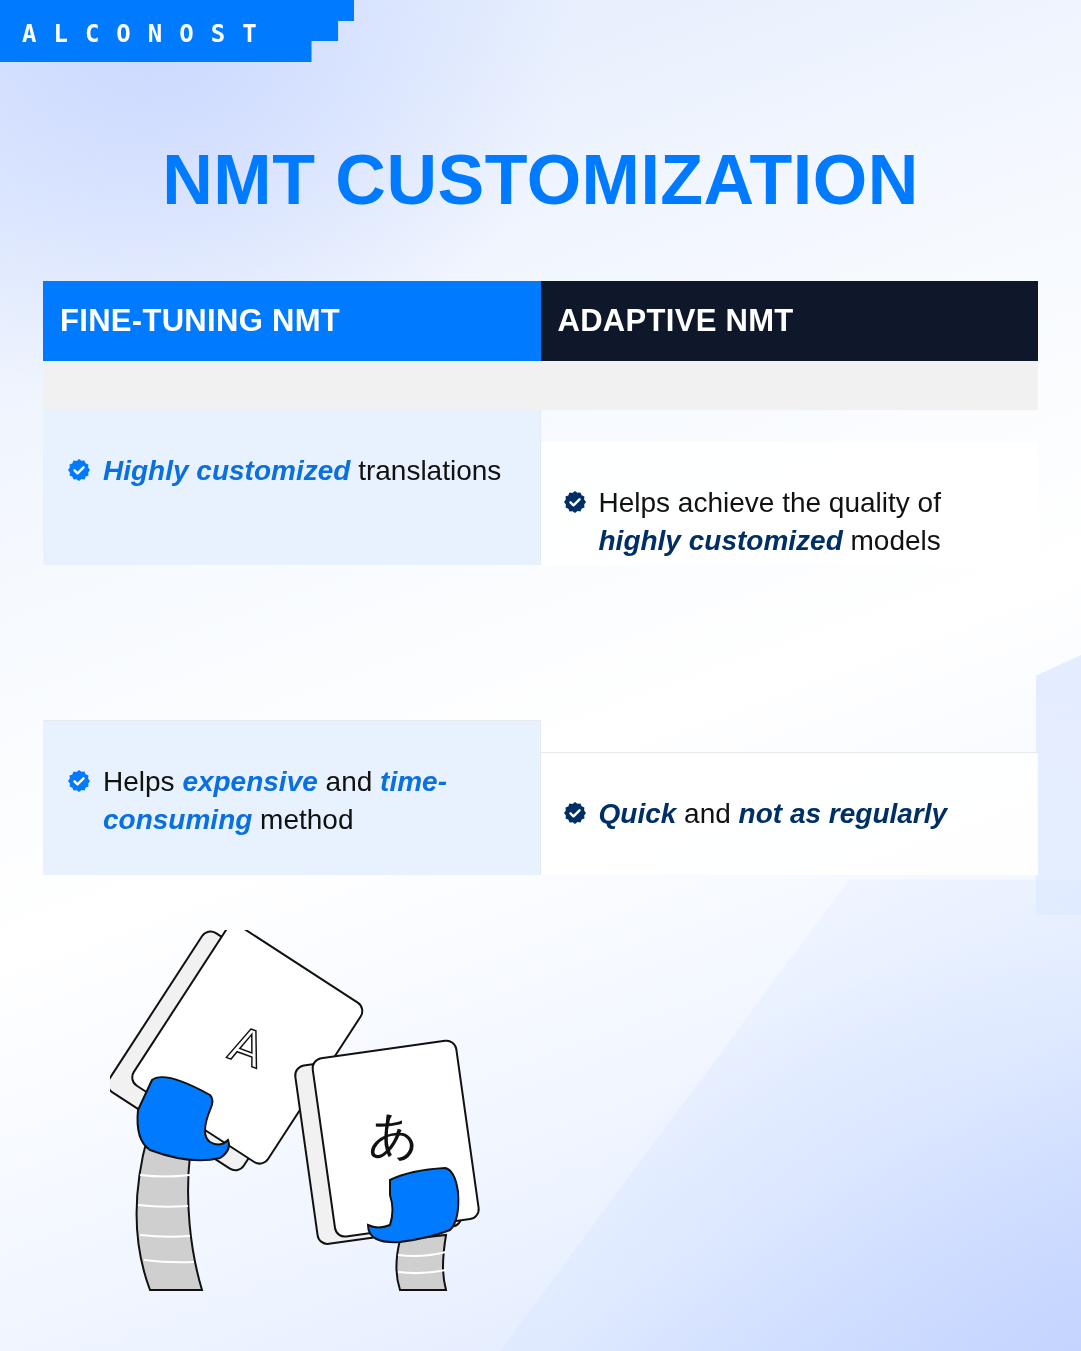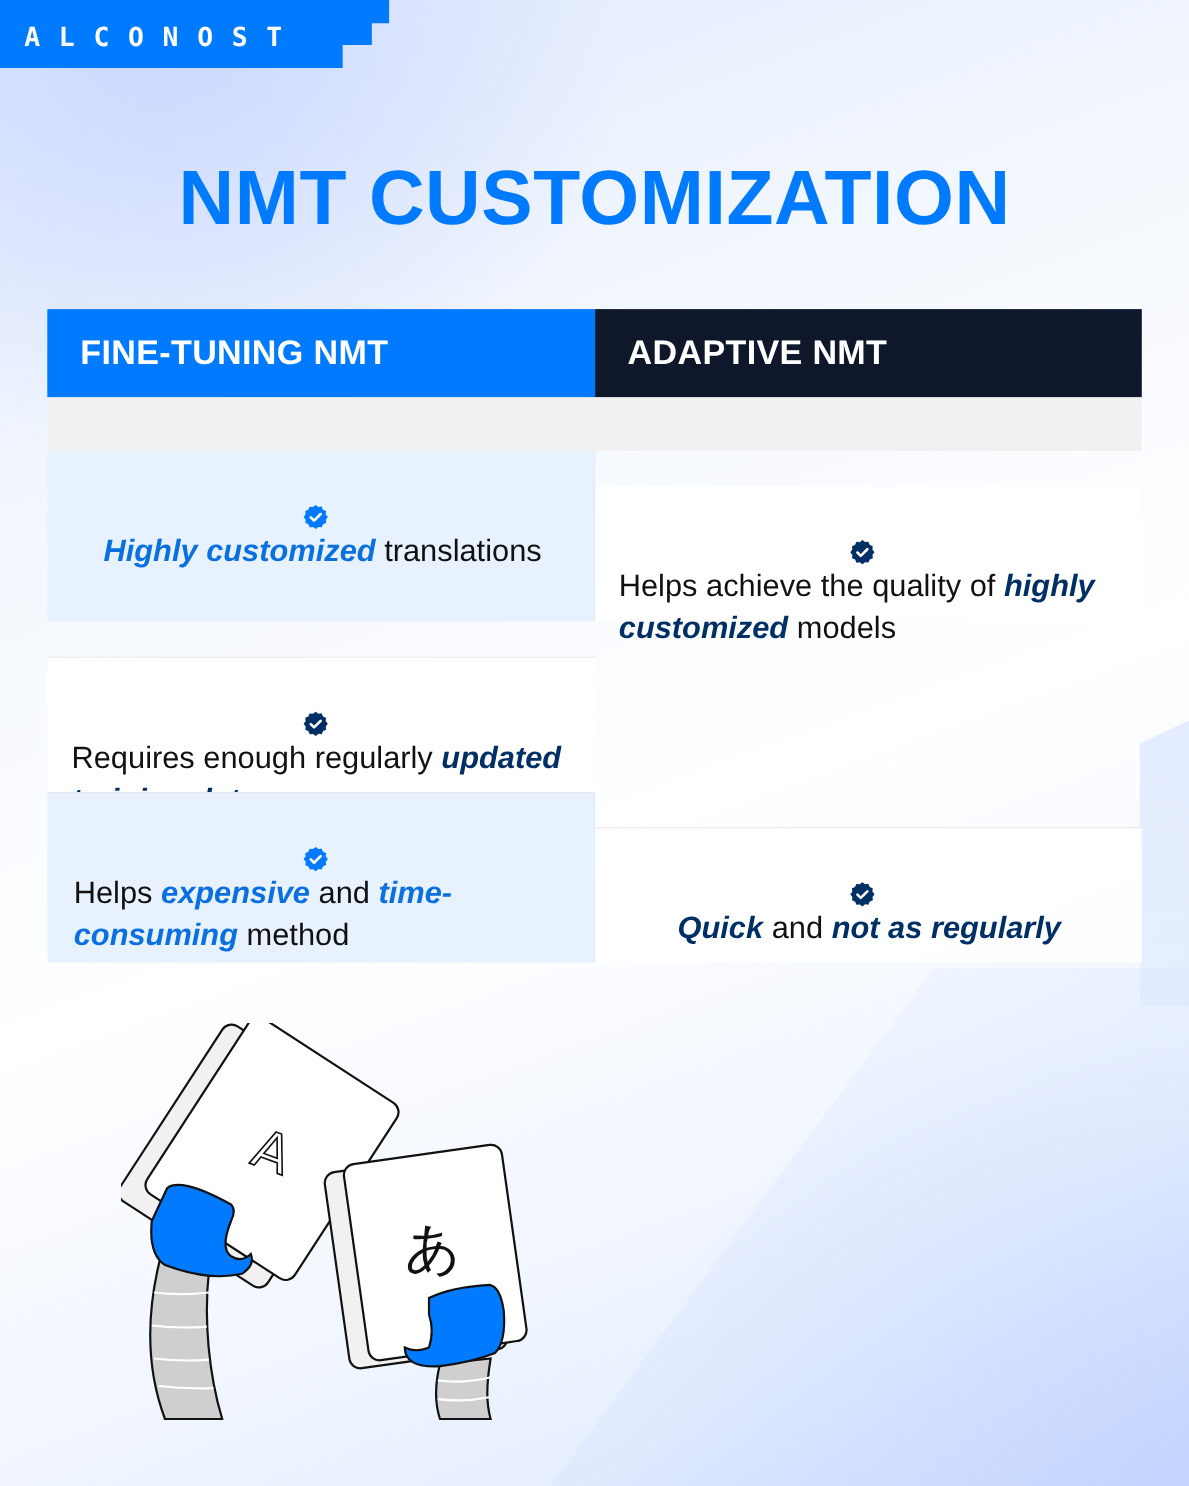--- a/index.html
+++ b/index.html
@@ -42,32 +42,32 @@
     text-align: center; font-size: 70px; font-weight: 900;
     color: #007bff; letter-spacing: 0.5px;
   }
 
   
   .table {
     position: absolute; left: 43px; top: 281px; width: 995px;
   }
   .thead { display: flex; height: 80px; }
   .th {
-    width: 50%; display: flex; align-items: center; padding-left: 30px;
+    width: 50%; display: flex; align-items: center; padding-left: 17px;
     color: #fff; font-weight: bold; font-size: 31px; letter-spacing: 0.3px;
   }
   .th.left { background: #007bff; }
   .th.right { background: #0f172a; }
   .gray-band { height: 49px; background: #f1f1f2; }
   .row { display: flex; height: 155px; }
   .row + .row .cell { border-top: 1px solid #e6e9ee; }
   .cell { width: 50%; padding: 42px 20px 0 24px; position: relative; }
   .cell.left { background: #e8f2fe; border-right: 1px solid #e3ebf5; }
   .cell.right { background: rgba(255,255,255,0.85); padding-left: 22px; margin-top: 32px; }
-  .item { display: flex; align-items: center; flex-direction: column; }
+  .item { display: flex; align-items: flex-start; }
   .badge { width: 24px; height: 24px; flex: 0 0 24px; margin-top: 6px; margin-right: 12px; }
   .text { font-size: 28px; line-height: 38px; color: #111; }
   .em { font-style: italic; font-weight: bold; }
   .left .em { color: #0a6fe0; }
   .right .em { color: #002f66; }
 
   .illustration { position: absolute; left: 110px; top: 930px; width: 380px; height: 380px; }
 </style>
 </head>
 <body>
@@ -104,29 +104,20 @@
           <div class="item">
             <svg class="badge" viewBox="0 0 24 24">
               <path fill="#002f66" d="M12 1l2.4 1.8 3-.3 1.2 2.8 2.8 1.2-.3 3L23 12l-1.8 2.4.3 3-2.8 1.2-1.2 2.8-3-.3L12 23l-2.4-1.8-3 .3-1.2-2.8-2.8-1.2.3-3L1 12l1.8-2.4-.3-3 2.8-1.2 1.2-2.8 3 .3z"></path>
               <path d="M7.5 12.3l3 3 6-6" stroke="#fff" stroke-width="2.4" fill="none" stroke-linecap="round" stroke-linejoin="round"></path>
             </svg>
             <div class="text"><span>Helps achieve the quality of </span><span class="em">highly customized</span><span> models</span></div>
           </div>
         </div>
       </div>
       <div class="row">
-        <div class="cell right">
-          <div class="item">
-            <svg class="badge" viewBox="0 0 24 24">
-              <path fill="#002f66" d="M12 1l2.4 1.8 3-.3 1.2 2.8 2.8 1.2-.3 3L23 12l-1.8 2.4.3 3-2.8 1.2-1.2 2.8-3-.3L12 23l-2.4-1.8-3 .3-1.2-2.8-2.8-1.2.3-3L1 12l1.8-2.4-.3-3 2.8-1.2 1.2-2.8 3 .3z"></path>
-              <path d="M7.5 12.3l3 3 6-6" stroke="#fff" stroke-width="2.4" fill="none" stroke-linecap="round" stroke-linejoin="round"></path>
-            </svg>
-            <div class="text"><span>Requires enough regularly </span><span class="em">updated training data</span></div>
-          </div>
-        </div>
       </div>
       <div class="row">
         <div class="cell left">
           <div class="item">
             <svg class="badge" viewBox="0 0 24 24">
               <path fill="#007bff" d="M12 1l2.4 1.8 3-.3 1.2 2.8 2.8 1.2-.3 3L23 12l-1.8 2.4.3 3-2.8 1.2-1.2 2.8-3-.3L12 23l-2.4-1.8-3 .3-1.2-2.8-2.8-1.2.3-3L1 12l1.8-2.4-.3-3 2.8-1.2 1.2-2.8 3 .3z"></path>
               <path d="M7.5 12.3l3 3 6-6" stroke="#fff" stroke-width="2.4" fill="none" stroke-linecap="round" stroke-linejoin="round"></path>
             </svg>
             <div class="text"><span>Helps </span><span class="em">expensive</span><span> and </span><span class="em">time-consuming</span><span> method</span></div>
           </div>

